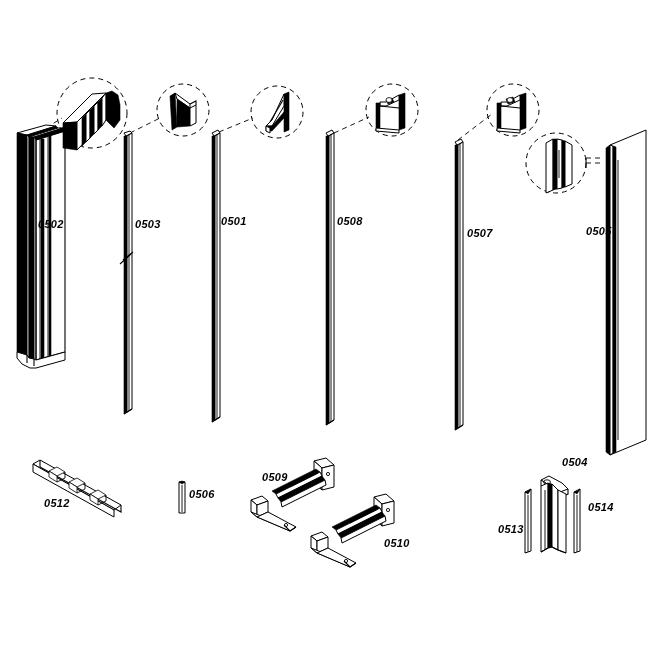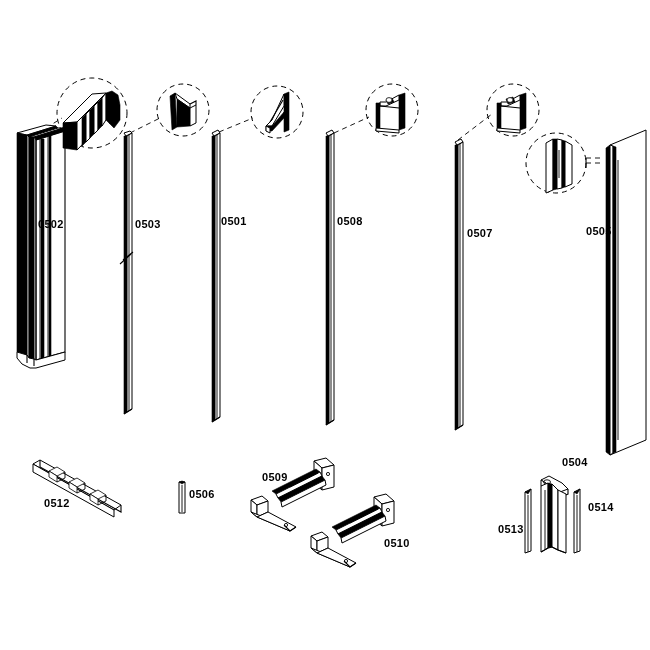--- a/index.html
+++ b/index.html
@@ -4,20 +4,21 @@
 <style>
   html,body{margin:0;padding:0;background:#ffffff;}
   body{
     font-family:"Liberation Sans", sans-serif;
     width:650px;height:650px;overflow:hidden;
   }
   #diagram-root{
     position:relative;
     width:650px;height:650px;
     background:#ffffff;
+    font-style:italic;
   }
   svg#parts-svg{display:block;width:650px;height:650px;}
   .pt-label{
     font-family:"Liberation Sans", sans-serif;
     font-size:11px;
     font-weight:bold;
     fill:#000000;
     letter-spacing:0.3px;
   }
   .ol{fill:none;stroke:#000;stroke-width:1.1;stroke-linejoin:miter;stroke-linecap:butt;}

